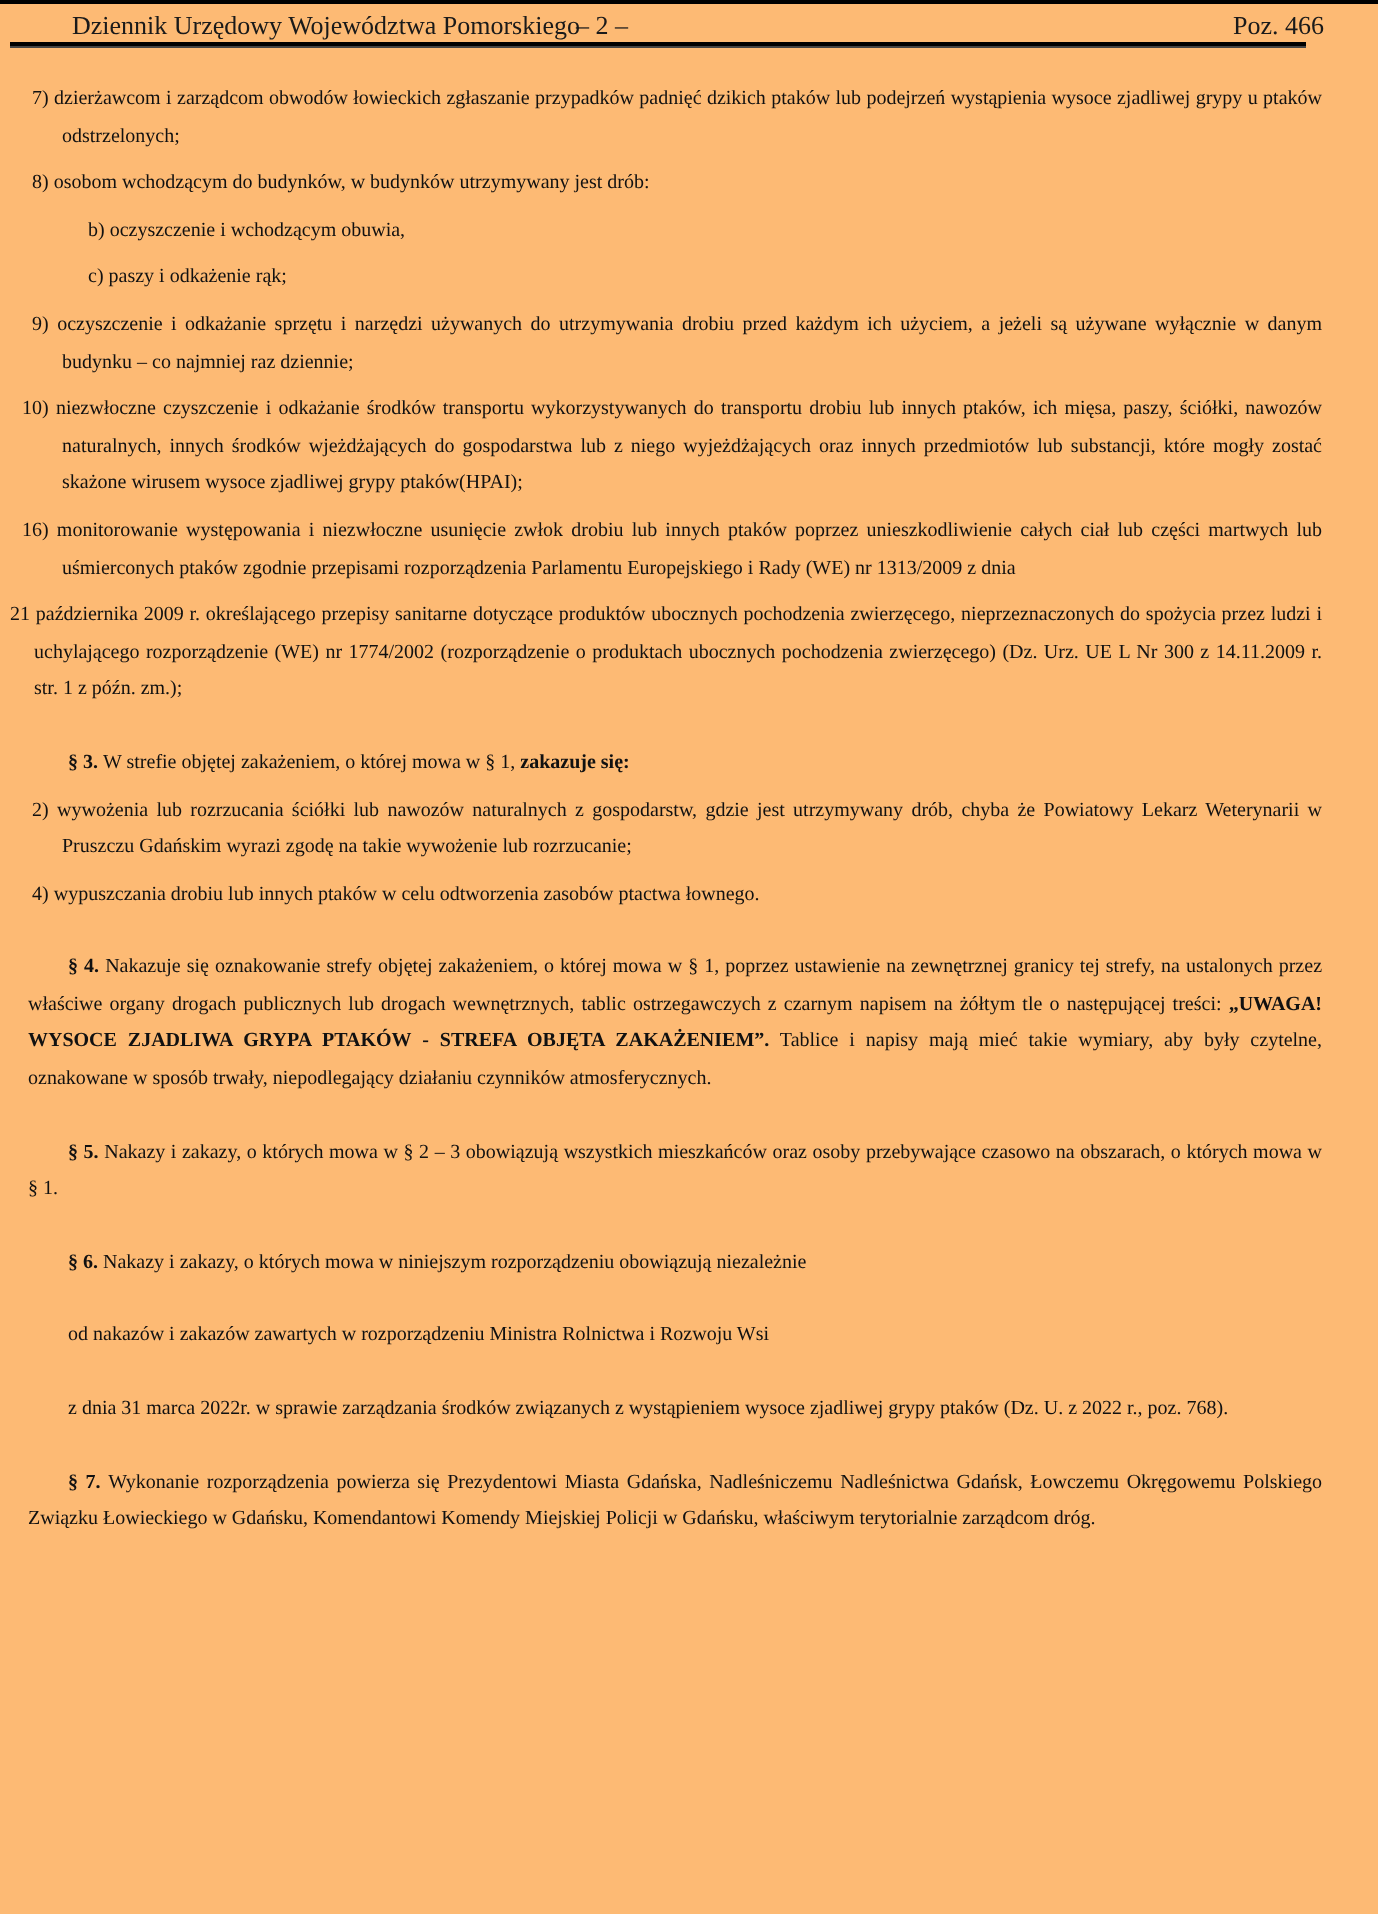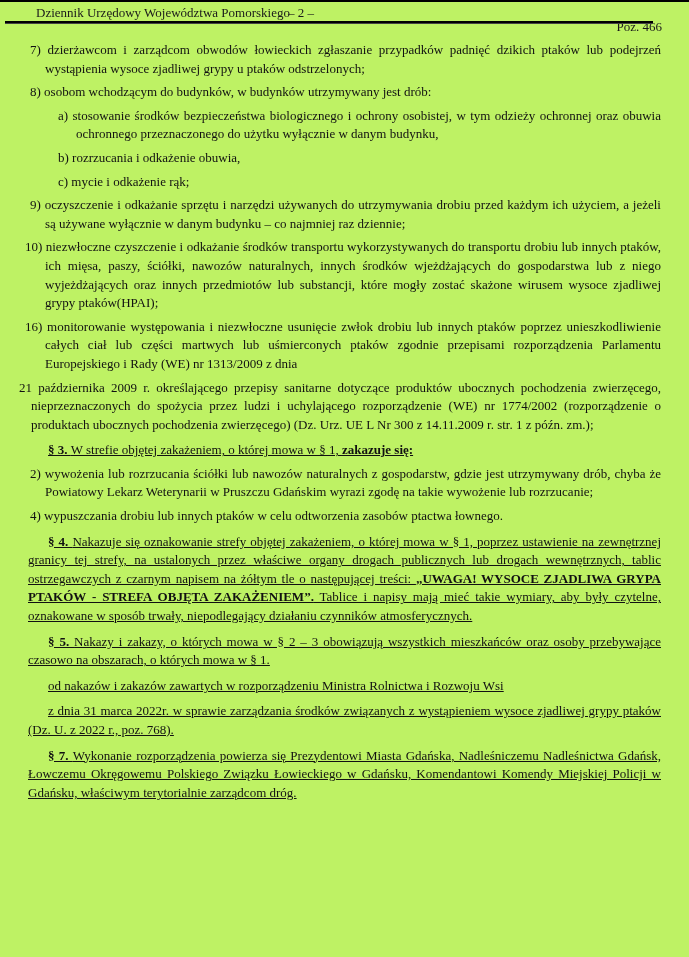--- a/index.html
+++ b/index.html
@@ -4,93 +4,93 @@
 <style>
   html, body { margin: 0; padding: 0; }
   body {
     background: #e8e8e8;
     font-family: "Liberation Serif", "DejaVu Serif", serif;
   }
   .page {
     position: relative;
     width: 689px;
     height: 957px;
-    background: #bef264;
+    background: #fdba74;
     color: #111111;
     overflow: hidden;
   }
   .top-rule {
     position: absolute;
     top: 0; left: 0;
     width: 689px; height: 2px;
     background: #000000;
   }
   .header {
     position: absolute;
     top: 3px; left: 0; right: 0;
     height: 18px;
     font-size: 13px;
     color: #1a1a1a;
   }
   .header .journal { position: absolute; left: 36px; top: 2px; white-space: nowrap; }
   .header .pagenum { position: absolute; left: 288px; top: 2px; white-space: nowrap; }
-  .header .poz     { position: absolute; right: 27px; top: 16px; white-space: nowrap; }
+  .header .poz     { position: absolute; right: 27px; top: 2px; white-space: nowrap; }
   .header-rule {
     position: absolute;
     top: 21px; left: 5px;
     width: 648px; height: 2px;
     background: #000000;
     border-bottom: 1px solid #444;
   }
   .doc-body {
     position: absolute;
     top: 24px; left: 0; right: 0; bottom: 0;
-    padding: 17px 28px 0 28px;
-    font-size: 13px;
+    padding: 17px 28px 0 14px;
+    font-size: 10px;
     line-height: 18.6px;
     text-align: justify;
     overflow: hidden;
   }
   .block { margin: 0 0 5px 0; }
   .bold { font-weight: bold; }
   
   .li1  { margin-left: 17px; text-indent: -15px; }
   
   .li1w { margin-left: 17px; text-indent: -20px; }
   
   .li21 { margin-left: 3px;  text-indent: -12px; }
   
   .li2  { margin-left: 48px; text-indent: -18px; }
   
-  .para { margin-left: 0; text-indent: 20px; margin-top: 7px; margin-bottom: 5px; text-decoration: underline; }
+  .para { margin-left: 0; text-indent: 20px; margin-top: 18px; margin-bottom: 5px; }
 </style>
 </head>
 <body>
 
 <div class="page">
   <div class="top-rule"></div>
   <div class="header">
     <span class="journal">Dziennik Urzędowy Województwa Pomorskiego</span>
     <span class="pagenum">– 2 –</span>
     <span class="poz">Poz. 466</span>
   </div>
   <div class="header-rule"></div>
   <div class="doc-body" id="doc-body">
       <div class="block li1"><span class="marker">7) </span><span>dzierżawcom i zarządcom obwodów łowieckich zgłaszanie przypadków padnięć dzikich ptaków lub podejrzeń wystąpienia wysoce zjadliwej grypy u ptaków odstrzelonych;</span></div>
       <div class="block li1"><span class="marker">8) </span><span>osobom wchodzącym do budynków, w budynków utrzymywany jest drób:</span></div>
-      <div class="block li2"><span class="marker">a) </span><span>stosowanie środków bezpieczeństwa biologicznego i ochrony osobistej, w tym odzieży ochronnej oraz obuwia ochronnego przeznaczonego do użytku wyłącznie w danym budynku,</span></div>
-      <div class="block li2"><span class="marker">b) </span><span>rozrzucania i odkażenie obuwia,</span></div>
-      <div class="block li2"><span class="marker">c) </span><span>mycie i odkażenie rąk;</span></div>
+      <div class="block li2"><span class="marker">b) </span><span>oczyszczenie i wchodzącym obuwia,</span></div>
+      <div class="block li2"><span class="marker">c) </span><span>paszy i odkażenie rąk;</span></div>
       <div class="block li1"><span class="marker">9) </span><span>oczyszczenie i odkażanie sprzętu i narzędzi używanych do utrzymywania drobiu przed każdym ich użyciem, a jeżeli są używane wyłącznie w danym budynku – co najmniej raz dziennie;</span></div>
       <div class="block li1w"><span class="marker">10) </span><span>niezwłoczne czyszczenie i odkażanie środków transportu wykorzystywanych do transportu drobiu lub innych ptaków, ich mięsa, paszy, ściółki, nawozów naturalnych, innych środków wjeżdżających do gospodarstwa lub z niego wyjeżdżających oraz innych przedmiotów lub substancji, które mogły zostać skażone wirusem wysoce zjadliwej grypy ptaków(HPAI);</span></div>
       <div class="block li1w"><span class="marker">16) </span><span>monitorowanie występowania i niezwłoczne usunięcie zwłok drobiu lub innych ptaków poprzez unieszkodliwienie całych ciał lub części martwych lub uśmierconych ptaków zgodnie  przepisami rozporządzenia Parlamentu Europejskiego i Rady (WE) nr 1313/2009 z dnia</span></div>
       <div class="block li21"><span class="marker">21 </span><span>października 2009 r. określającego przepisy sanitarne dotyczące produktów ubocznych pochodzenia zwierzęcego, nieprzeznaczonych do spożycia przez ludzi i uchylającego rozporządzenie (WE) nr 1774/2002 (rozporządzenie o produktach ubocznych pochodzenia zwierzęcego) (Dz. Urz. UE L Nr 300 z 14.11.2009 r. str. 1 z późn. zm.);</span></div>
       <div class="block para"><span class="marker bold">§ 3. </span><span>W strefie objętej zakażeniem, o której mowa w § 1, </span><span class="bold">zakazuje się:</span></div>
       <div class="block li1"><span class="marker">2) </span><span>wywożenia lub rozrzucania ściółki lub nawozów naturalnych z gospodarstw, gdzie jest  utrzymywany drób, chyba że Powiatowy Lekarz Weterynarii w Pruszczu Gdańskim wyrazi zgodę na takie wywożenie lub rozrzucanie;</span></div>
       <div class="block li1"><span class="marker">4) </span><span>wypuszczania drobiu lub innych ptaków w celu odtworzenia zasobów ptactwa łownego.</span></div>
       <div class="block para"><span class="marker bold">§ 4. </span><span>Nakazuje się oznakowanie strefy objętej zakażeniem, o której mowa w § 1, poprzez ustawienie na zewnętrznej granicy tej strefy, na ustalonych przez właściwe organy drogach publicznych lub drogach wewnętrznych,  tablic ostrzegawczych z czarnym napisem na żółtym tle o następującej treści: </span><span class="bold">„UWAGA! WYSOCE ZJADLIWA GRYPA PTAKÓW - STREFA OBJĘTA ZAKAŻENIEM”.</span><span>  Tablice i napisy mają mieć takie wymiary, aby były czytelne, oznakowane w sposób trwały, niepodlegający działaniu czynników atmosferycznych.</span></div>
       <div class="block para"><span class="marker bold">§ 5. </span><span>Nakazy i zakazy, o których mowa w § 2 – 3 obowiązują wszystkich mieszkańców oraz osoby przebywające czasowo na obszarach, o których mowa w § 1.</span></div>
+      <div class="block para"><span class="marker bold">§ 6. </span><span>Nakazy i zakazy, o których mowa w niniejszym rozporządzeniu obowiązują niezależnie</span></div>
       <div class="block para"><span>od nakazów i zakazów zawartych w rozporządzeniu Ministra Rolnictwa i Rozwoju Wsi</span></div>
       <div class="block para"><span>z dnia 31 marca 2022r. w sprawie zarządzania środków związanych z wystąpieniem wysoce zjadliwej grypy ptaków (Dz. U. z 2022 r.,  poz. 768).</span></div>
       <div class="block para"><span class="marker bold">§ 7. </span><span>Wykonanie rozporządzenia powierza się Prezydentowi Miasta Gdańska, Nadleśniczemu Nadleśnictwa Gdańsk, Łowczemu Okręgowemu Polskiego Związku Łowieckiego w Gdańsku, Komendantowi Komendy Miejskiej Policji w Gdańsku, właściwym terytorialnie zarządcom dróg.</span></div>
       <div class="block para"></div>
     </div>
 </div>
 
 </body></html>

